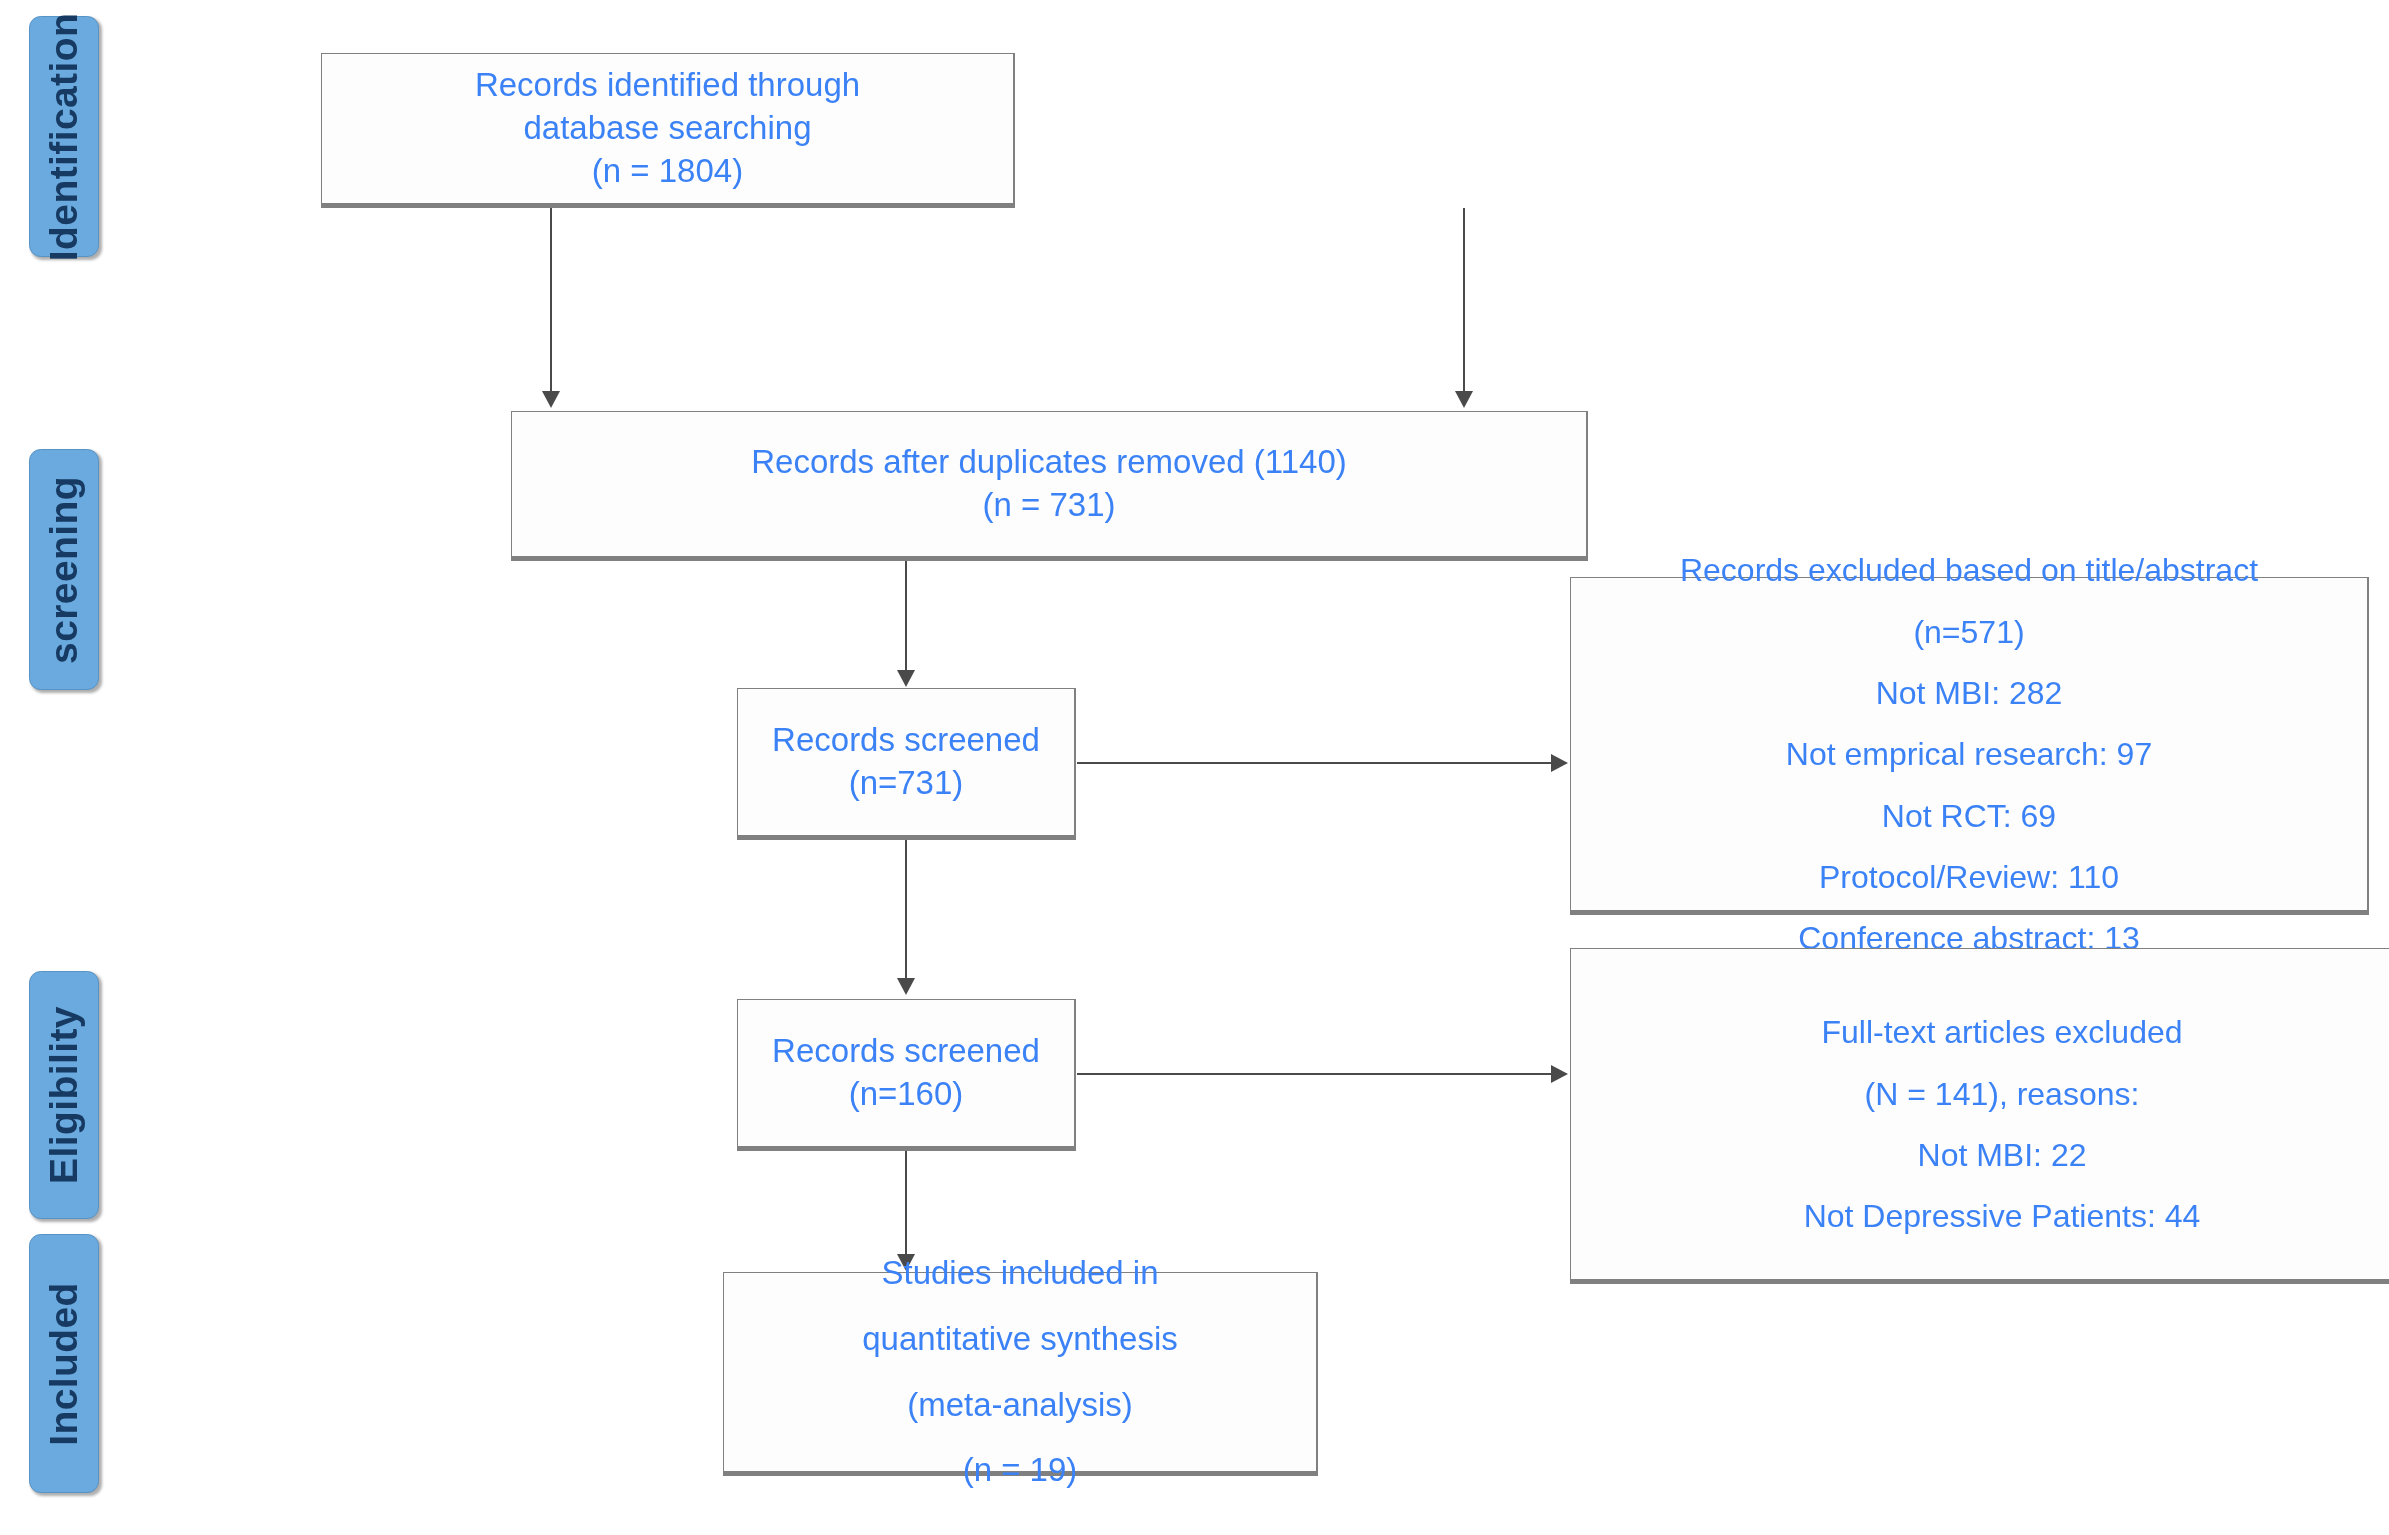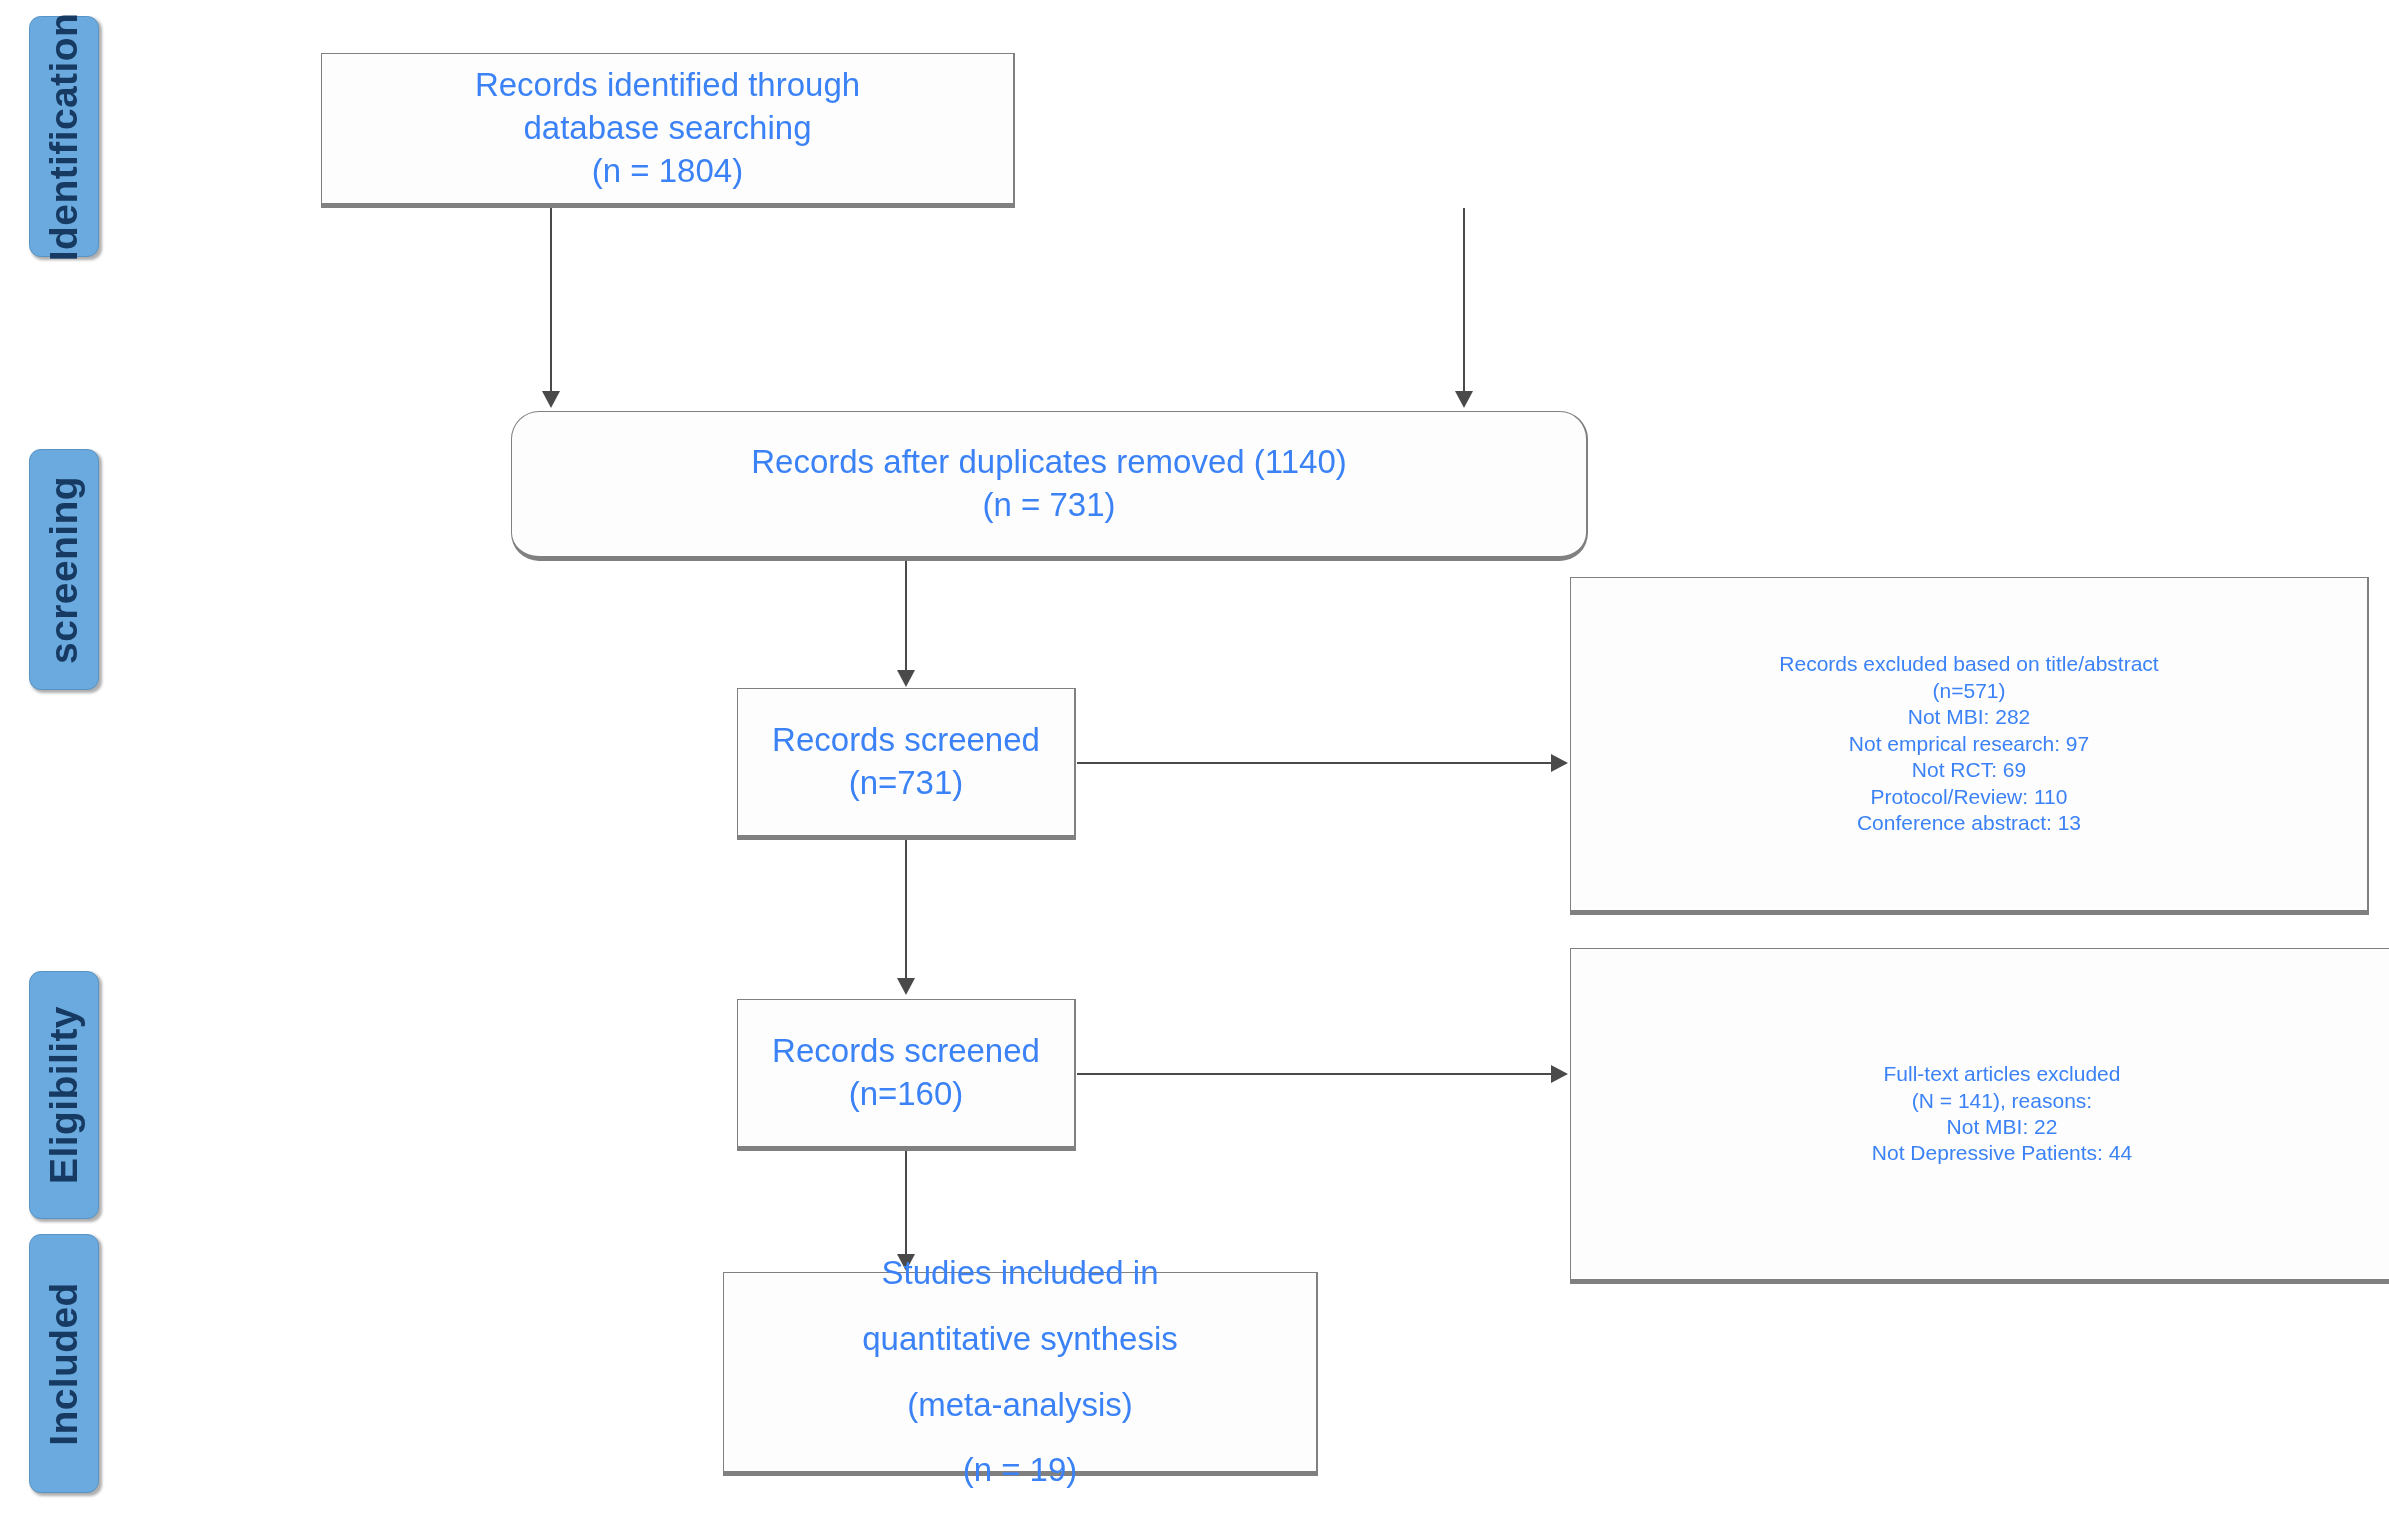--- a/index.html
+++ b/index.html
@@ -58,21 +58,21 @@
     padding: 4.4px 7.3px;
   }
   .flow-box .line {
     font-size: 33px;
     line-height: 1.30;
     color: #3b82f6;
     text-align: center;
     white-space: nowrap;
     font-family: "Liberation Sans", sans-serif;
   }
-  .flow-box.compact .line { font-size: 21px; line-height: 1.26; }
+  .flow-box.compact .line { font-size: 32px; line-height: 1.26; margin-top: 21px; }
 
   
   .conn {
     position: absolute;
     background: #4a4a4a;
   }
   .conn.v { width: 2.2px; }
   .conn.h { height: 2.2px; }
   .arrow-head {
     position: absolute;
@@ -116,21 +116,21 @@
     <div class="line">(n = 1804)</div>
   </div>
 
 
   <div class="conn v" style="left:550px; top:208px; height:183px;"></div>
   <div class="arrow-head down" style="left:542px; top:391px;"></div>
 
   <div class="conn v" style="left:1463px; top:208px; height:183px;"></div>
   <div class="arrow-head down" style="left:1455px; top:391px;"></div>
 
-  <div class="flow-box" style="left:511px; top:411px; width:1077px; height:150px;border-radius:28px;">
+  <div class="flow-box" style="left:511px; top:411px; width:1077px; height:150px;">
     <div class="line">Records after duplicates removed (1140)</div>
     <div class="line">(n = 731)</div>
   </div>
 
   <div class="conn v" style="left:905px; top:561px; height:110px;"></div>
   <div class="arrow-head down" style="left:897px; top:670px;"></div>
 
   <div class="flow-box" style="left:737px; top:688px; width:339px; height:152px;">
     <div class="line">Records screened</div>
     <div class="line">(n=731)</div>

